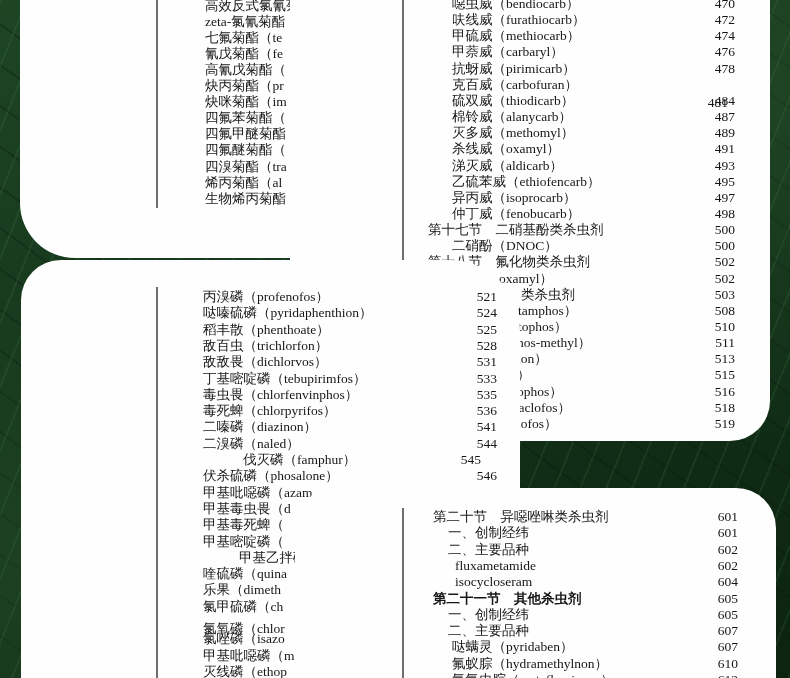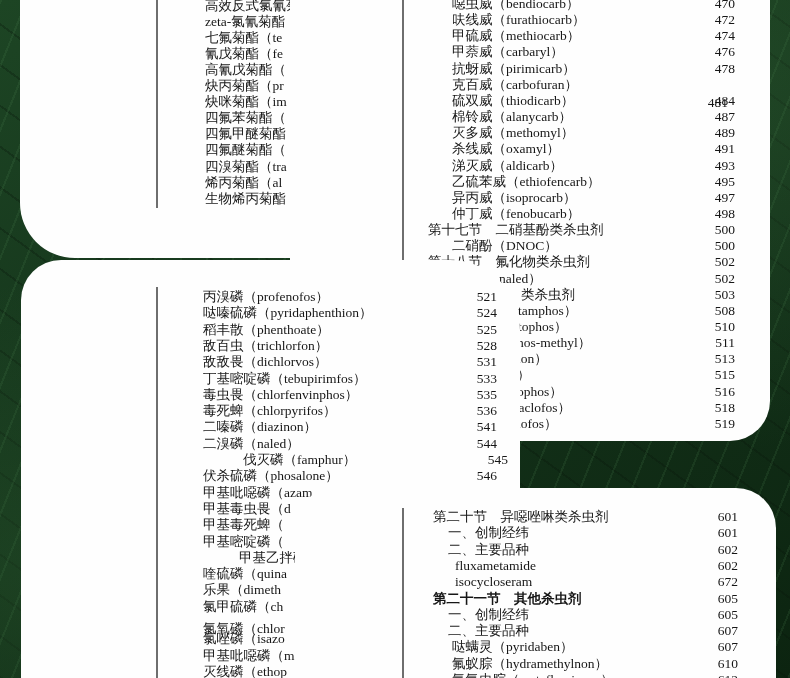--- a/index.html
+++ b/index.html
@@ -143,21 +143,21 @@
       </div>
       <div class="row" style="top: 277.25px;">
         <span class="lbl" style="left: 162px;">二硝酚（DNOC）</span>
         <span class="pg" style="right: 35px;">500</span>
       </div>
       <div class="row" style="top: 293.4px;">
         <span class="lbl" style="left: 138px;">第十八节　氟化物类杀虫剂</span>
         <span class="pg" style="right: 35px;">502</span>
       </div>
       <div class="row" style="top: 309.55px;">
-        <span class="lbl" style="left: 209px;">naled）</span>
+        <span class="lbl" style="left: 209px;">oxamyl）</span>
         <span class="pg" style="right: 35px;">502</span>
       </div>
       <div class="row" style="top: 325.7px;">
         <span class="lbl" style="left: 231px;">类杀虫剂</span>
         <span class="pg" style="right: 35px;">503</span>
       </div>
       <div class="row" style="top: 341.85px;">
         <span class="lbl" style="left: 228px;">tamphos）</span>
         <span class="pg" style="right: 35px;">508</span>
       </div>
@@ -230,21 +230,21 @@
       <div class="row" style="top: 158.4px;">
         <span class="lbl" style="left: 182px;">二嗪磷（diazinon）</span>
         <span class="pg" style="right: 23px;">541</span>
       </div>
       <div class="row" style="top: 174.7px;">
         <span class="lbl" style="left: 182px;">二溴磷（naled）</span>
         <span class="pg" style="right: 23px;">544</span>
       </div>
       <div class="row" style="top: 191px;">
         <span class="lbl" style="left: 182px; margin-left: 40px;">伐灭磷（famphur）</span>
-        <span class="pg" style="right: 12px; text-align: center;">545</span>
+        <span class="pg" style="right: 39px; text-align: center;">545</span>
       </div>
       <div class="row" style="top: 207.3px;">
         <span class="lbl" style="left: 182px;">伏杀硫磷（phosalone）</span>
         <span class="pg" style="right: 23px;">546</span>
       </div>
       <div class="row" style="top: 223.6px;">
         <span class="lbl" style="left: 182px;">甲基吡噁磷（azam</span>
       </div>
       <div class="row" style="top: 239.9px;">
         <span class="lbl" style="left: 182px;">甲基毒虫畏（d</span>
@@ -296,21 +296,21 @@
       <div class="row" style="top: 52.6px;">
         <span class="lbl" style="left: 153px;">二、主要品种</span>
         <span class="pg" style="right: 38px;">602</span>
       </div>
       <div class="row" style="top: 68.9px;">
         <span class="lbl" style="left: 160px;">fluxametamide</span>
         <span class="pg" style="right: 38px;">602</span>
       </div>
       <div class="row" style="top: 85.2px;">
         <span class="lbl" style="left: 160px;">isocycloseram</span>
-        <span class="pg" style="right: 38px;">672</span>
+        <span class="pg" style="right: 38px;">604</span>
       </div>
       <div class="row" style="top: 101.5px;">
         <span class="lbl" style="left: 138px; font-weight: bold;">第二十一节　其他杀虫剂</span>
         <span class="pg" style="right: 38px;">605</span>
       </div>
       <div class="row" style="top: 117.8px;">
         <span class="lbl" style="left: 153px;">一、创制经纬</span>
         <span class="pg" style="right: 38px;">605</span>
       </div>
       <div class="row" style="top: 134.1px;">

